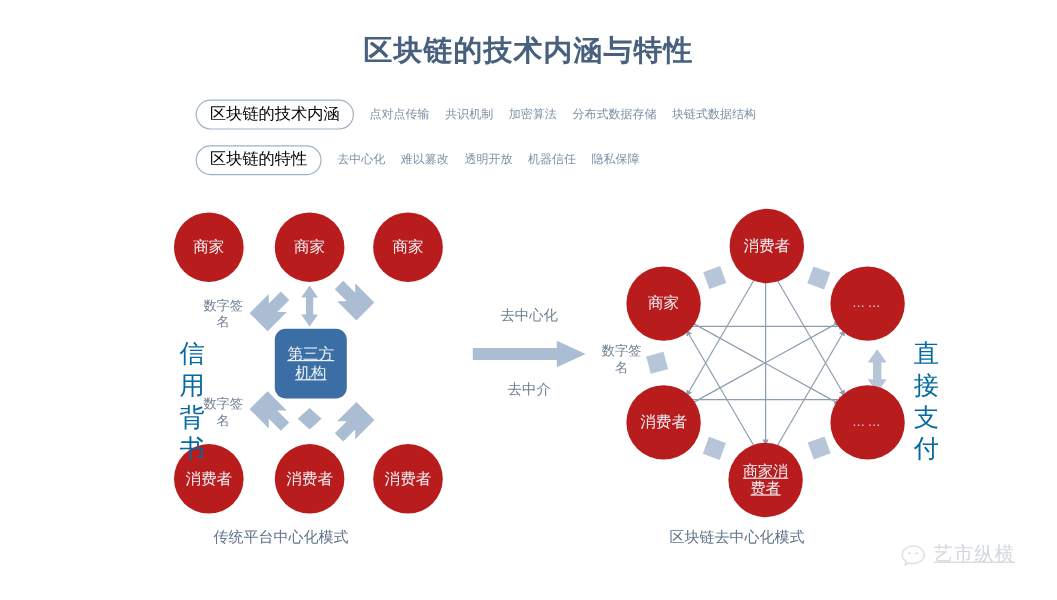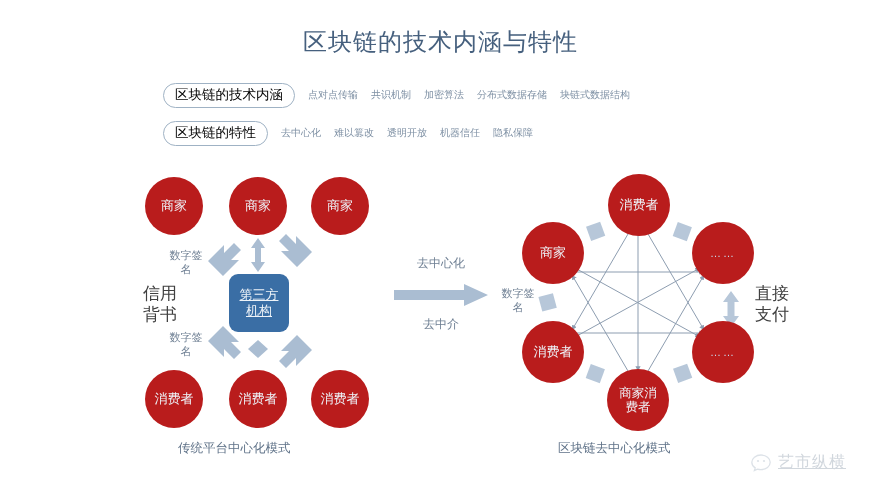--- a/index.html
+++ b/index.html
@@ -10,21 +10,21 @@
     overflow:hidden;
     position:relative;
     color:#5a6b80;
   }
   .stage{position:absolute;left:0;top:0;width:881px;height:500px;}
 
   
   .title{
     position:absolute;left:0;top:26px;width:881px;
     text-align:center;
-    font-size:24px;font-weight:normal;
+    font-size:24px;font-weight:bold;
     color:#46607e;
     letter-spacing:1px;
   }
 
   
   .tagrow{position:absolute;display:flex;align-items:center;}
   .tagrow.r1{left:163px;top:83px;}
   .tagrow.r2{left:163px;top:121px;}
   .pill{
     border:1.4px solid #9fb2c4;
@@ -63,21 +63,21 @@
     border-radius:9px;
     background:#3a6ea5;
     display:flex;align-items:center;justify-content:center;
     color:#eef3f8;font-size:13px;line-height:1.2;text-align:center;
   }
 
   .lbl{
     position:absolute;
     font-size:11px;color:#6e7f93;text-align:center;line-height:1.3;
   }
-  .lbl.big{font-size:17px;color:#404040;line-height:1.25;}
+  .lbl.big{font-size:21px;color:#0369a1;line-height:1.25;}
   .caption{
     position:absolute;font-size:12.5px;color:#5f7288;text-align:left;
   }
 
   
   .watermark{
     position:absolute;left:750px;top:452px;
     display:flex;align-items:center;gap:6px;
     opacity:.45;
   }
@@ -203,21 +203,21 @@
   <div class="circle" style="left:608px;top:174px;width:62px;height:62px;">
     <span>消费者</span>
   </div>
   <div class="circle" style="left:692px;top:222px;width:62px;height:62px;">
     <span class="dots">……</span>
   </div>
   <div class="circle" style="left:692px;top:321px;width:62px;height:62px;">
     <span class="dots">……</span>
   </div>
   <div class="circle two" style="left:607px;top:369px;width:62px;height:62px;">
-    <span style="display:block;width:42px;">商家消费者</span>
+    <span style="display:block;width:42px;text-decoration:underline;">商家消费者</span>
   </div>
   <div class="circle" style="left:522px;top:321px;width:62px;height:62px;">
     <span>消费者</span>
   </div>
   <div class="circle" style="left:522px;top:222px;width:62px;height:62px;">
     <span>商家</span>
   </div>
 
   <div class="lbl" style="left:500px;top:286px;width:36px;">数字签名</div>
   <div class="lbl big" style="left:752px;top:283px;width:40px;">直接支付</div>

